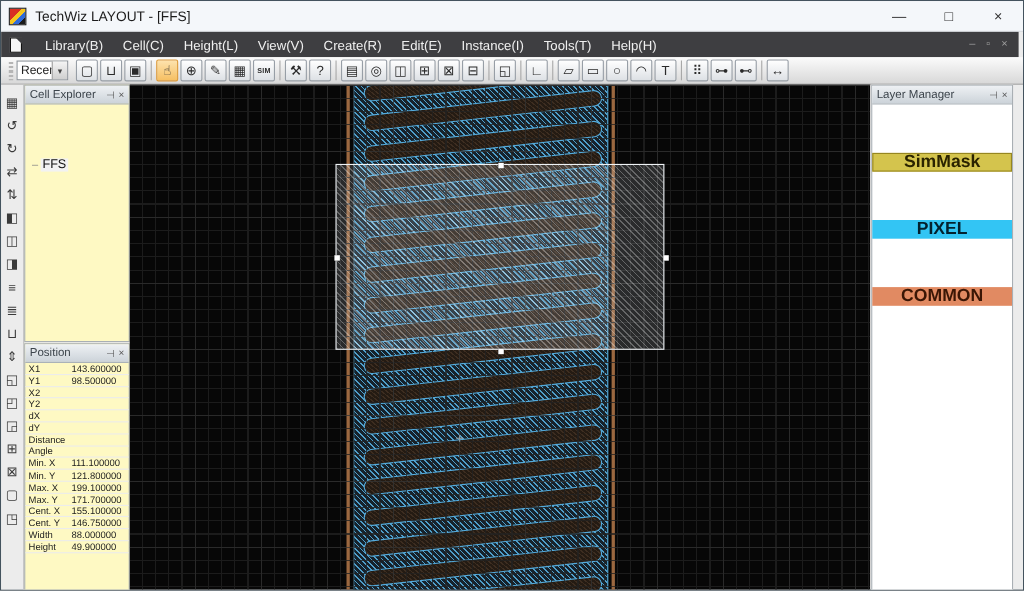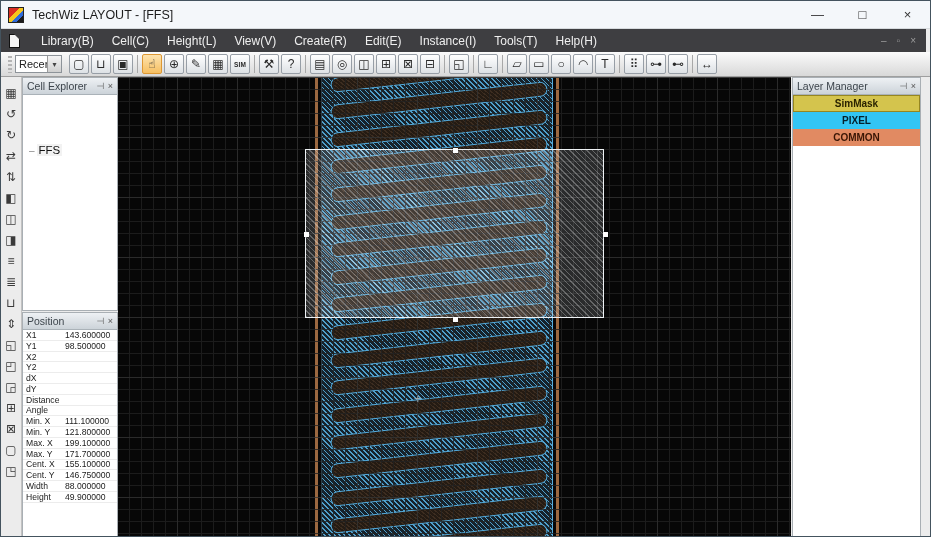--- a/index.html
+++ b/index.html
@@ -27,38 +27,38 @@
   .combo-value{flex:1;font-size:11px;color:#222;padding:2px 3px;white-space:nowrap;overflow:hidden;}
   .combo-arrow{width:14px;background:linear-gradient(#f4f4f4,#cfcfcf);border-left:1px solid #9b9b9b;font-size:8px;color:#444;display:flex;align-items:center;justify-content:center;}
   .tbtn{width:20px;height:20px;margin:0 1px;border:1px solid #979ea6;border-radius:2px;background:linear-gradient(#ffffff,#dde1e5);display:flex;align-items:center;justify-content:center;font-size:12px;color:#2a2a2a;cursor:default;}
   .tbtn.small-label{font-size:6.5px;font-weight:bold;letter-spacing:.2px;}
   .tbtn.active{background:linear-gradient(#fde3ae,#f6bf62);border-color:#dd9834;}
   .tsep{width:1px;height:18px;background:#a8a8a8;margin:0 3px;}
   
   .side-toolbar{position:absolute;left:0;top:76px;bottom:0;width:21px;background:#ececec;border-right:1px solid #c2c2c2;display:flex;flex-direction:column;align-items:center;padding-top:5px;}
   .sbtn{width:17px;height:17px;margin:2px 0;display:flex;align-items:center;justify-content:center;font-size:12px;color:#3a3a3a;border:1px solid transparent;border-radius:2px;cursor:default;}
   
-  .panel{position:absolute;background:#ffffff;border:1px solid #a9afb4;}
+  .panel{position:absolute;background:#fef9c3;border:1px solid #a9afb4;}
   .panel-header{height:17px;background:linear-gradient(#eef1f4,#ccd3d9);display:flex;align-items:center;padding:0 4px;border-bottom:1px solid #aab2b8;}
   .panel-title{font-size:10.5px;color:#3d454c;flex:1;white-space:nowrap;}
   .panel-icon{font-size:9px;color:#555;margin-left:4px;cursor:default;}
   .pin{display:inline-block;transform:rotate(90deg);}
   #cell-explorer{left:21px;top:76px;width:96px;height:234px;}
   #cell-explorer .body{padding:5px 6px;font-size:11.5px;color:#111;margin-top:44px;}
   .tree-expander{color:#888;margin-right:2px;font-size:10px;}
   .tree-item{cursor:default;background:#f2f2f2;padding:0 2px;}
   #position-panel{left:21px;top:311px;width:96px;height:226px;}
   .prow{display:flex;height:10.8px;border-bottom:1px solid #ececec;font-size:8.6px;color:#222;align-items:center;}
   .pl{flex:0 0 42px;padding-left:3px;white-space:nowrap;}
   .pv{flex:1;text-align:right;padding-right:20px;white-space:nowrap;}
   
   #layout-canvas{position:absolute;left:117px;top:76px;width:673px;height:461px;background:#070707;overflow:hidden;border-top:1px solid #3a3a3a;}
   
   #layer-manager{left:791px;top:76px;width:129px;height:461px;background:#fff;border:1px solid #a9afb4;}
-  .layer-bar{height:17px;display:flex;align-items:center;justify-content:center;font-size:10px;font-weight:bold;color:#1c1400;cursor:default;}
+  .layer-bar{height:17px;display:flex;align-items:center;justify-content:center;font-size:16px;font-weight:bold;color:#1c1400;cursor:default;margin-top:44px;}
 </style>
 </head>
 <body>
 
 <div class="window">
 
   <div class="titlebar">
     <div class="app-logo"></div>
     <div class="title-text">TechWiz LAYOUT - [FFS]</div>
     <div class="win-controls">

